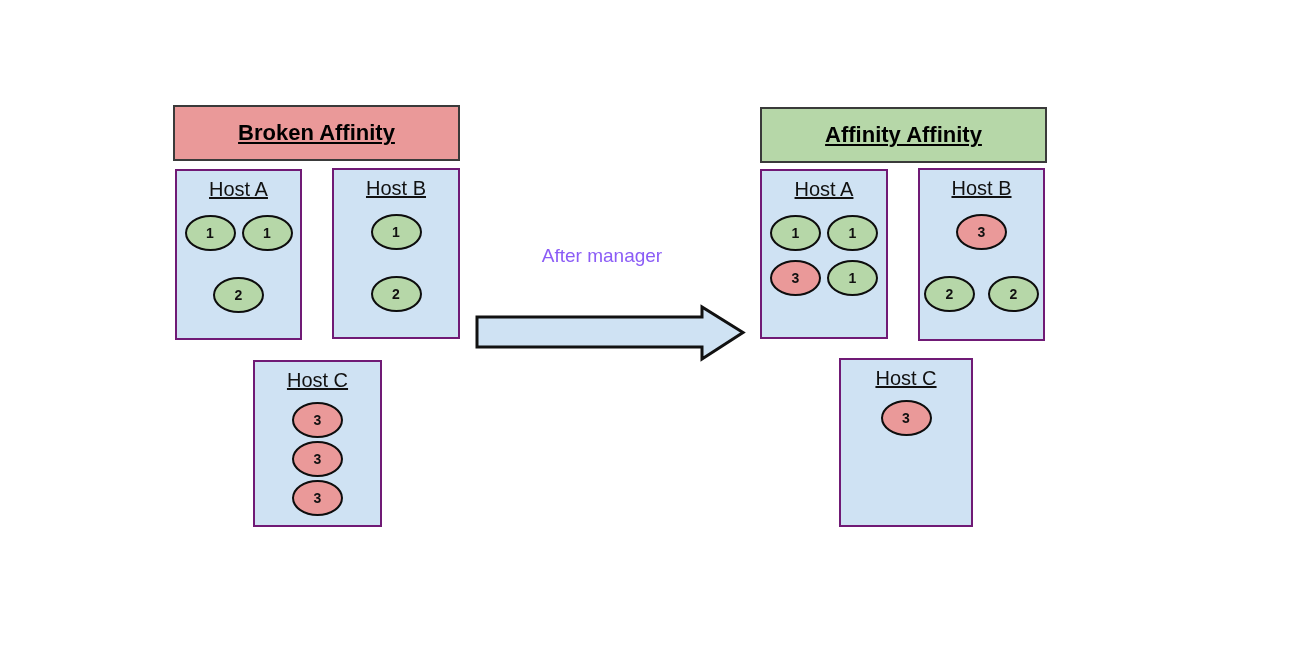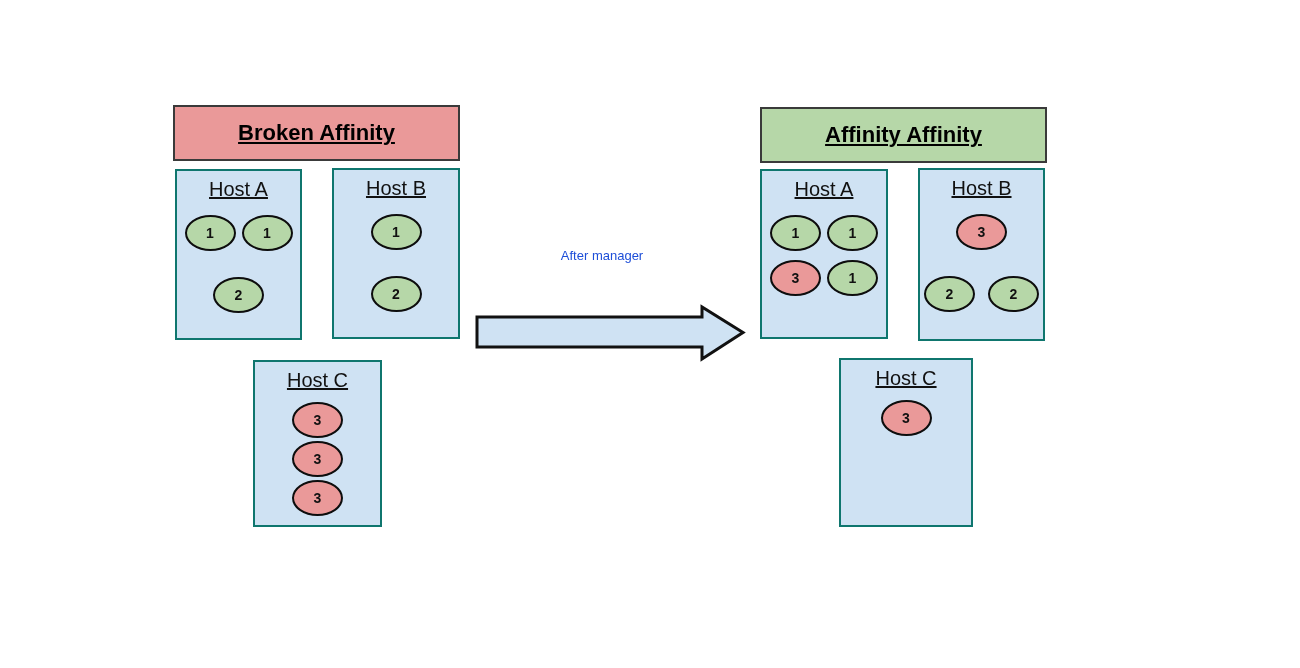--- a/index.html
+++ b/index.html
@@ -27,21 +27,21 @@
     color: #000000;
     text-decoration: underline;
   }
   #banner-broken   { left: 173px; top: 105px; background: #ea9999; }
   #banner-enforced { left: 760px; top: 107px; background: #b6d7a8; }
 
   
   .host {
     position: absolute;
     background: #cfe2f3;
-    border: 2px solid #0f766e;
+    border: 2px solid #701a75;
     box-sizing: border-box;
     display: flex;
     flex-direction: column;
     align-items: center;
   }
   #host-a-before { left: 175px; top: 169px; width: 127px; height: 171px; }
   #host-b-before { left: 332px; top: 168px; width: 128px; height: 171px; }
   #host-c-before { left: 253px; top: 360px; width: 129px; height: 167px; }
   #host-a-after  { left: 760px; top: 169px; width: 128px; height: 170px; }
   #host-b-after  { left: 918px; top: 168px; width: 127px; height: 173px; }
@@ -79,23 +79,23 @@
   .vm[data-color="green"] { background: #b6d7a8; }
   .vm[data-color="red"]   { background: #ea9999; }
 
   
   #transition-label {
     position: absolute;
     left: 468px;
     top: 244px;
     width: 268px;
     text-align: center;
-    font-size: 13px;
+    font-size: 19px;
     line-height: 24px;
-    color: #1d4ed8;
+    color: #8b5cf6;
   }
   #migration-arrow {
     position: absolute;
     left: 475px;
     top: 303px;
     width: 272px;
     height: 60px;
   }
 </style>
 </head>

